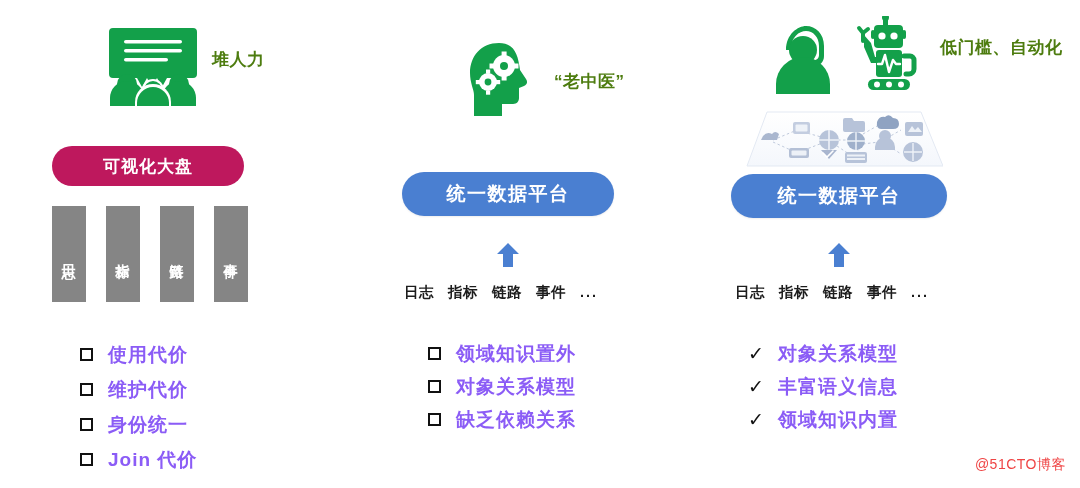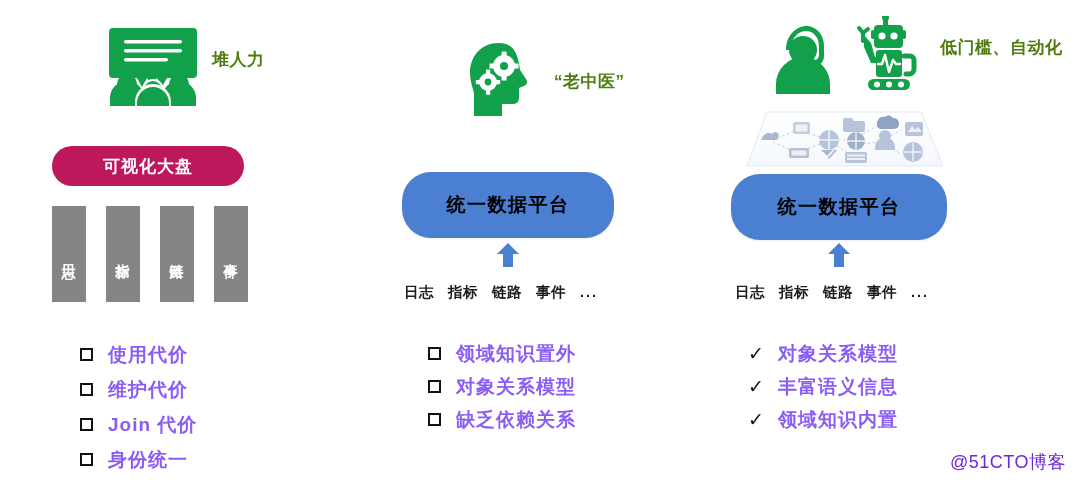--- a/index.html
+++ b/index.html
@@ -73,27 +73,27 @@
     align-items: center;
     justify-content: center;
     line-height: 1.15;
     writing-mode: vertical-rl;
     letter-spacing: 1px;
   }
 
   
   .blue-pill {
     position: absolute;
-    height: 66px;
+    height: 44px;
     background: #4A7FD1;
     border-radius: 29px;
     display: flex;
     align-items: center;
     justify-content: center;
-    color: #000000;
+    color: #ffffff;
     font-size: 19px;
     font-weight: bold;
     letter-spacing: 1.5px;
     box-shadow: 0 1px 2px rgba(0,0,0,0.07);
   }
   #platform-mid { left: 402px; top: 172px; width: 212px; }
   #platform-right { left: 731px; top: 174px; width: 216px; }
 
   
   .up-arrow { position: absolute; width: 22px; height: 24px; }
@@ -149,22 +149,22 @@
   #bullets-left .bullet-row { height: 35px; }
 
   
   .net-panel { position: absolute; left: 737px; top: 108px; width: 206px; height: 68px; }
 
   
   .watermark {
     position: absolute;
     right: 14px;
     bottom: 14px;
-    color: #6d28d9;
-    font-size: 18px;
+    color: #ef4444;
+    font-size: 14px;
     letter-spacing: 0.5px;
     user-select: none;
   }
 </style>
 </head>
 <body>
 
 <div class="stage">
 
   <div class="abs" style="left:104px; top:26px; width:98px; height:80px;">
@@ -207,27 +207,27 @@
     <div class="bullet-row">
       <span class="mark">
           <span class="sq-mark"></span>
         </span>
       <span class="txt">维护代价</span>
     </div>
     <div class="bullet-row">
       <span class="mark">
           <span class="sq-mark"></span>
         </span>
+      <span class="txt">身份统一</span>
+    </div>
+    <div class="bullet-row">
+      <span class="mark">
+          <span class="sq-mark"></span>
+        </span>
       <span class="txt">Join 代价</span>
-    </div>
-    <div class="bullet-row">
-      <span class="mark">
-          <span class="sq-mark"></span>
-        </span>
-      <span class="txt">身份统一</span>
     </div>
   </div>
 
   <div class="abs" style="left:466px; top:42px; width:66px; height:76px;">
     <svg viewBox="0 0 66 76" width="66" height="76" aria-hidden="true">
       <path d="M33 1 C15 1 4 14 4 31 C4 41 8 48 8 53 L8 74 L36 74 L36 62 L47 62 C51 62 53 59 53 56 L53 46 L58 44 C61 43 62 40 60 37 L54 28 C52 12 48 1 33 1 Z" fill="#13A04A"></path>
       <g fill="#ffffff">
         <circle cx="38" cy="24" r="11"></circle>
         <circle cx="22" cy="40" r="9"></circle>
       </g>

